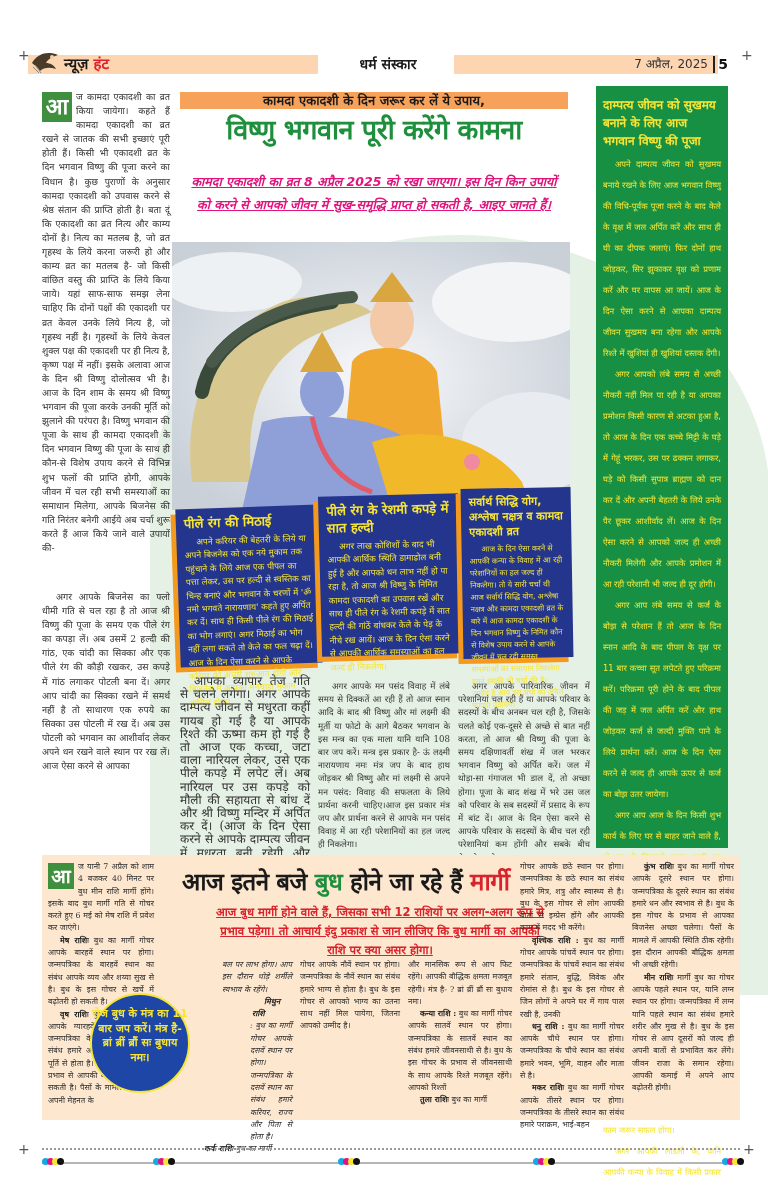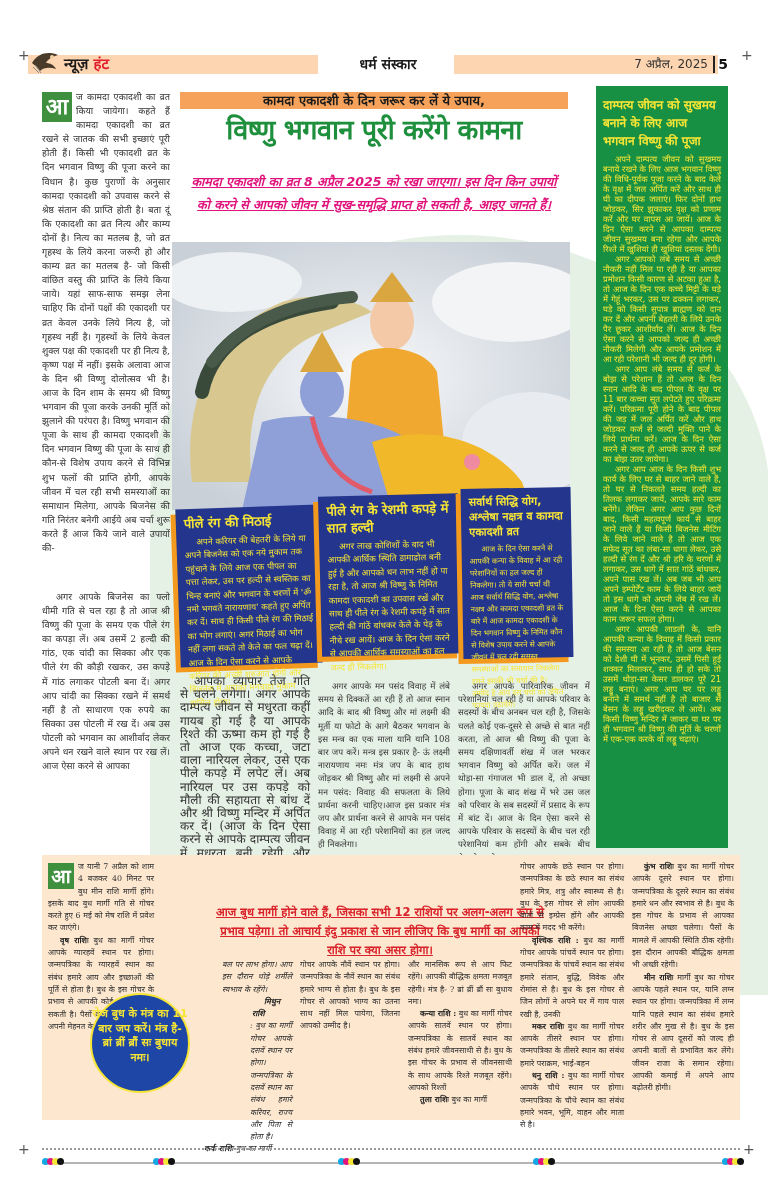--- a/index.html
+++ b/index.html
@@ -38,21 +38,21 @@
     .bluebox { position: absolute; background: #24358e; color: #f6e535; font-family: "DejaVu Sans", sans-serif; box-shadow: -5px 5px 0 #f39a1e; padding: 6px 8px; }
     .bluebox h3 { font-size: 13px; line-height: 17px; font-weight: bold; color: #f6e535; margin-bottom: 4px; }
     .bluebox .bb-body { font-size: 8.6px; line-height: 13.4px; text-indent: 12px; color: #f6e535; }
     .bb1 { left: 178px; top: 507px; width: 142px; height: 158px; transform: rotate(-2deg); }
     .bb2 { left: 320px; top: 495px; width: 140px; height: 160px; transform: rotate(-1.5deg); }
     .bb3 { left: 462px; top: 488px; width: 110px; height: 170px; transform: rotate(-1deg); }
 
     
     .greenbox { position: absolute; left: 596px; top: 86px; width: 132px; height: 762px; background: #189043; padding: 10px 7px 8px 7px; font-family: "DejaVu Sans", sans-serif; }
     .greenbox h2 { font-size: 12px; line-height: 18px; color: #f6e535; font-weight: bold; margin-bottom: 4px; }
-    .greenbox p { font-size: 8.3px; line-height: 10px; color: #f6e535; text-indent: 12px; text-align: justify; }
+    .greenbox p { font-size: 8.3px; line-height: 21px; color: #f6e535; text-indent: 12px; text-align: justify; }
 
     
     .bottom-story { position: absolute; left: 42px; top: 855px; width: 698px; height: 265px; background: #fde7cf; }
     .bot-headline { position: absolute; left: 140px; top: 12px; width: 340px; font-family: "DejaVu Sans", sans-serif; font-weight: bold; font-size: 24px; line-height: 30px; color: #1a1a1a; white-space: nowrap; letter-spacing: -0.5px; }
     .bot-headline .g { color: #1e8f3c; }
     .bot-headline .r { color: #d9222a; }
     .bot-deck { position: absolute; left: 140px; top: 48px; width: 340px; font-family: "DejaVu Sans", sans-serif; font-weight: bold; font-size: 11.5px; line-height: 19px; text-align: center; color: #d9222a; text-decoration: underline; margin-left: 28px; }
     .bcol { position: absolute; font-size: 7.9px; line-height: 12.3px; color: #333; text-align: justify; }
     .bcol p { text-indent: 12px; }
     .bcol p.noindent { text-indent: 0; }
@@ -160,24 +160,31 @@
 <div class="greenbox">
   <h2>दाम्पत्य जीवन को सुखमय बनाने के लिए आज भगवान विष्णु की पूजा</h2>
   <p>अपने दाम्पत्य जीवन को सुखमय बनाये रखने के लिए आज भगवान विष्णु की विधि-पूर्वक पूजा करने के बाद केले के वृक्ष में जल अर्पित करें और साथ ही घी का दीपक जलाएं। फिर दोनों हाथ जोड़कर, सिर झुकाकर वृक्ष को प्रणाम करें और घर वापस आ जायें। आज के दिन ऐसा करने से आपका दाम्पत्य जीवन सुखमय बना रहेगा और आपके रिश्ते में खुशियां ही खुशियां दस्तक देंगी।</p>
   <p>अगर आपको लंबे समय से अच्छी नौकरी नहीं मिल पा रही है या आपका प्रमोशन किसी कारण से अटका हुआ है, तो आज के दिन एक कच्चे मिट्टी के घड़े में गेहूं भरकर, उस पर ढक्कन लगाकर, घड़े को किसी सुपात्र ब्राह्मण को दान कर दें और अपनी बेहतरी के लिये उनके पैर छूकर आशीर्वाद लें। आज के दिन ऐसा करने से आपको जल्द ही अच्छी नौकरी मिलेगी और आपके प्रमोशन में आ रही परेशानी भी जल्द ही दूर होगी।</p>
   <p>अगर आप लंबे समय से कर्ज के बोझ से परेशान हैं तो आज के दिन स्नान आदि के बाद पीपल के वृक्ष पर 11 बार कच्चा सूत लपेटते हुए परिक्रमा करें। परिक्रमा पूरी होने के बाद पीपल की जड़ में जल अर्पित करें और हाथ जोड़कर कर्ज से जल्दी मुक्ति पाने के लिये प्रार्थना करें। आज के दिन ऐसा करने से जल्द ही आपके ऊपर से कर्ज का बोझ उतर जायेगा।</p>
   <p>अगर आप आज के दिन किसी शुभ कार्य के लिए घर से बाहर जाने वाले हैं, तो घर से निकलते समय हल्दी का तिलक लगाकर जायें, आपके सारे काम बनेंगे। लेकिन अगर आप कुछ दिनों बाद, किसी महत्वपूर्ण कार्य से बाहर जाने वाले हैं या किसी बिजनेस मीटिंग के लिये जाने वाले है तो आज एक सफेद सूत का लंबा-सा धागा लेकर, उसे हल्दी से रंग दें और श्री हरि के चरणों में लगाकर, उस धागे में सात गांठें बांधकर, अपने पास रख लें। अब जब भी आप अपने इम्पोर्टेंट काम के लिये बाहर जायें तो इस धागे को अपनी जेब में रख लें। आज के दिन ऐसा करने से आपका काम जरूर सफल होगा।</p>
   <p>अगर आपकी लाडली के, यानि आपकी कन्या के विवाह में किसी प्रकार की समस्या आ रही है तो आज बेसन को देशी घी में भूनकर, उसमें पिसी हुई शक्कर मिलाकर, साथ ही हो सके तो उसमें थोड़ा-सा केसर डालकर पूरे 21 लड्डू बनाएं। अगर आप घर पर लड्डू बनाने में समर्थ नहीं है तो बाजार से बेसन के लड्डू खरीदकर ले आयें। अब किसी विष्णु मन्दिर में जाकर या घर पर ही भगवान श्री विष्णु की मूर्ति के चरणों में एक-एक करके वो लड्डू चढ़ाएं।</p>
 </div>
 
 <div class="bottom-story">
+  <div class="bot-headline">
+    <span>आज इतने बजे</span>
+    <span class="g">बुध</span>
+    <span>होने जा रहे हैं</span>
+    <span class="r">मार्गी</span>
+  </div>
   <div class="bot-deck">आज बुध मार्गी होने वाले हैं, जिसका सभी 12 राशियों पर अलग-अलग रूप से प्रभाव पड़ेगा। तो आचार्य इंदु प्रकाश से जान लीजिए कि बुध मार्गी का आपकी राशि पर क्या असर होगा।</div>
 
   <div class="bcol" style="left:6px;top:6px;width:106px;">
     <p class="noindent"><span class="dropcap" style="width:26px;height:26px;font-size:19px;line-height:26px;">आ</span><span>ज यानी 7 अप्रैल को शाम 4 बजकर 40 मिनट पर बुध मीन राशि मार्गी होंगे। इसके बाद बुध मार्गी गति से गोचर करते हुए 6 मई को मेष राशि में प्रवेश कर जाएंगे।</span></p>
+    <p><b>मेष राशिः</b> <span>बुध का मार्गी गोचर आपके बारहवें स्थान पर होगा। जन्मपत्रिका के बारहवें स्थान का संबंध आपके व्यय और शय्या सुख से है। बुध के इस गोचर से खर्चे में बढ़ोतरी हो सकती है।</span></p>
     <p><b>वृष राशिः</b> <span>बुध का मार्गी गोचर आपके ग्यारहवें स्थान पर होगा। जन्मपत्रिका के ग्यारहवें स्थान का संबंध हमारे आय और इच्छाओं की पूर्ति से होता है। बुध के इस गोचर के प्रभाव से आपकी कोई इच्छा पूरी हो सकती है। पैसों के मामले में आपको अपनी मेहनत के</span></p>
   </div>
 
   <div class="bcol" style="left:150px;top:104px;width:100px;font-style:italic;">
     <p class="noindent" style="padding-left:30px;"><span>बल पर लाभ होगा। आप इस दौरान थोड़े शर्मीले स्वभाव के रहेंगे।</span></p>
     <p style="padding-left:60px;"><b>मिथुन राशि</b></p>
     <p class="noindent" style="padding-left:58px;"><span>: बुध का मार्गी गोचर आपके दसवें स्थान पर होगा। जन्मपत्रिका के दसवें स्थान का संबंध हमारे करियर, राज्य और पिता से होता है।</span></p>
     <p><b>कर्क राशिः</b> <span>बुध का मार्गी</span></p>
   </div>
 
@@ -187,22 +194,22 @@
 
   <div class="bcol" style="left:366px;top:104px;width:104px;">
     <p class="noindent"><span>और मानसिक रूप से आप फिट रहेंगे। आपकी बौद्धिक क्षमता मजबूत रहेगी। मंत्र है- ? ब्रां ब्रीं ब्रौं सः बुधाय नमः।</span></p>
     <p><b>कन्या राशि :</b> <span>बुध का मार्गी गोचर आपके सातवें स्थान पर होगा। जन्मपत्रिका के सातवें स्थान का संबंध हमारे जीवनसाथी से है। बुध के इस गोचर के प्रभाव से जीवनसाथी के साथ आपके रिश्ते मजबूत रहेंगे। आपको रिश्तों</span></p>
     <p><b>तुला राशिः</b> <span>बुध का मार्गी</span></p>
   </div>
 
   <div class="bcol" style="left:478px;top:6px;width:104px;">
     <p class="noindent"><span>गोचर आपके छठे स्थान पर होगा। जन्मपत्रिका के छठे स्थान का संबंध हमारे मित्र, शत्रु और स्वास्थ्य से है। बुध के इस गोचर से लोग आपकी बातों से इम्प्रेस होंगे और आपकी काम में मदद भी करेंगे।</span></p>
     <p><b>वृश्चिक राशि :</b> <span>बुध का मार्गी गोचर आपके पांचवें स्थान पर होगा। जन्मपत्रिका के पांचवें स्थान का संबंध हमारे संतान, बुद्धि, विवेक और रोमांस से है। बुध के इस गोचर से जिन लोगों ने अपने घर में गाय पाल रखी है, उनकी</span></p>
+    <p><b>धनु राशि :</b> <span>बुध का मार्गी गोचर आपके चौथे स्थान पर होगा। जन्मपत्रिका के चौथे स्थान का संबंध हमारे भवन, भूमि, वाहन और माता से है।</span></p>
     <p><b>मकर राशिः</b> <span>बुध का मार्गी गोचर आपके तीसरे स्थान पर होगा। जन्मपत्रिका के तीसरे स्थान का संबंध हमारे पराक्रम, भाई-बहन</span></p>
-    <p><b>धनु राशि :</b> <span>बुध का मार्गी गोचर आपके चौथे स्थान पर होगा। जन्मपत्रिका के चौथे स्थान का संबंध हमारे भवन, भूमि, वाहन और माता से है।</span></p>
   </div>
 
   <div class="bcol" style="left:590px;top:6px;width:102px;">
     <p><b>कुंभ राशिः</b> <span>बुध का मार्गी गोचर आपके दूसरे स्थान पर होगा। जन्मपत्रिका के दूसरे स्थान का संबंध हमारे धन और स्वभाव से है। बुध के इस गोचर के प्रभाव से आपका बिजनेस अच्छा चलेगा। पैसों के मामले में आपकी स्थिति ठीक रहेगी। इस दौरान आपकी बौद्धिक क्षमता भी अच्छी रहेगी।</span></p>
     <p><b>मीन राशिः</b> <span>मार्गी बुध का गोचर आपके पहले स्थान पर, यानि लग्न स्थान पर होगा। जन्मपत्रिका में लग्न यानि पहले स्थान का संबंध हमारे शरीर और मुख से है। बुध के इस गोचर से आप दूसरों को जल्द ही अपनी बातों से प्रभावित कर लेंगे। जीवन राजा के समान रहेगा। आपकी कमाई में अपने आप बढ़ोतरी होगी।</span></p>
   </div>
 
   <div class="circle" style="left:48px;top:138px;">रोज बुध के मंत्र का 11 बार जप करें। मंत्र है- ब्रां ब्रीं ब्रौं सः बुधाय नमः।</div>
 </div>
 

